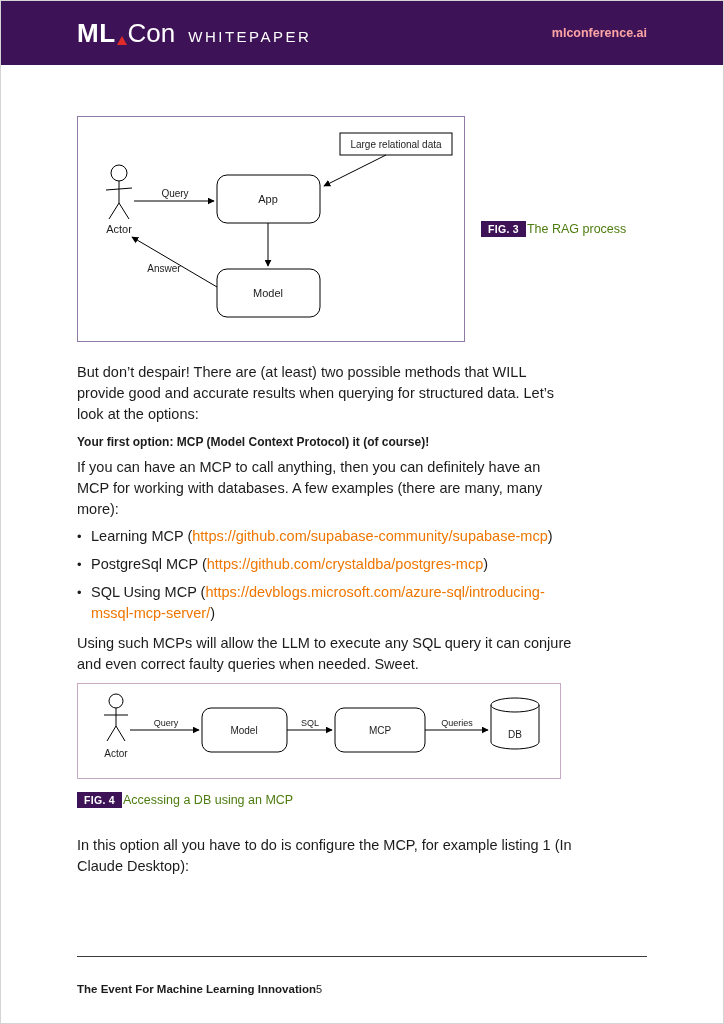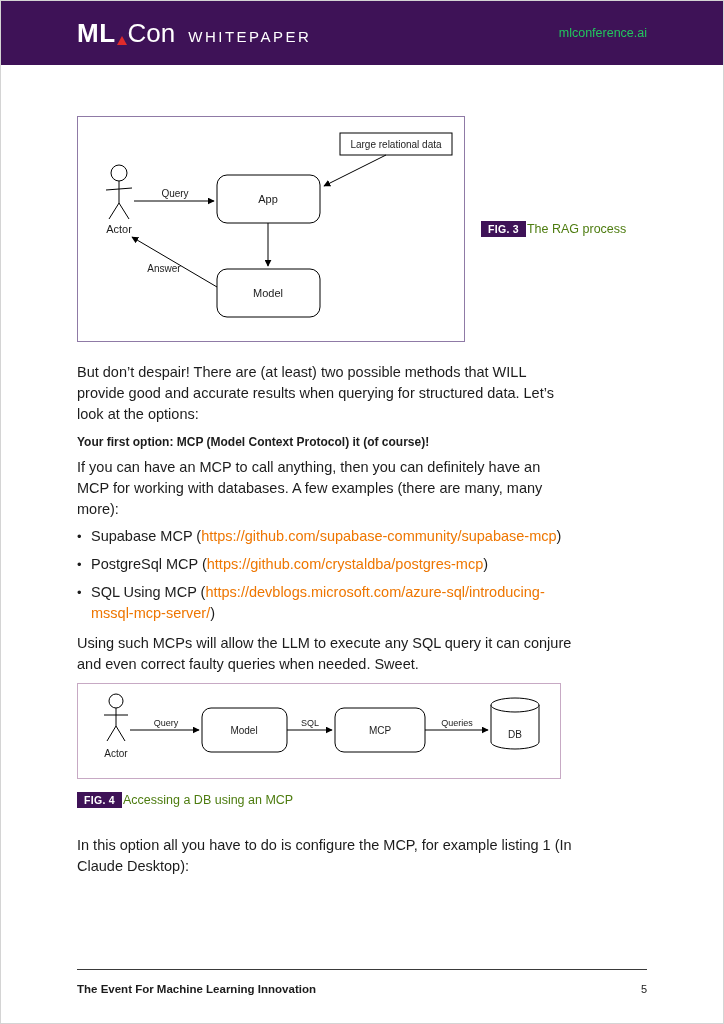--- a/index.html
+++ b/index.html
@@ -16,21 +16,21 @@
   .header {
     height:64px; background:#3e1257;
     display:flex; align-items:center; justify-content:space-between;
     padding:16px 76px;
   }
   .logo { display:flex; align-items:baseline; color:#fff; }
   .logo-ml { font-size:26px; font-weight:700; letter-spacing:0.5px; }
   .logo-red { width:0; height:0; border-left:5px solid transparent; border-right:5px solid transparent; border-bottom:9px solid #e02b2b; align-self:flex-end; margin:0 1px 4px 1px; }
   .logo-con { font-size:26px; font-weight:400; }
   .logo-tag { font-size:15px; font-weight:400; letter-spacing:2.5px; margin-left:13px; color:#fff; }
-  .site { color:#22c55e; font-size:12.5px; font-weight:400; }
+  .site { color:#fca5a5; font-size:12.5px; font-weight:700; }
   
   .fig3-row { display:flex; align-items:center; margin:51px 0 0 76px; }
   .fig3-frame { width:388px; height:226px; border:1px solid #8f7aa6; background:#fff; flex:0 0 auto; }
   .fig-caption { display:flex; align-items:center; gap:1px; margin-left:16px; }
   .fig-badge { background:#3e1257; color:#fff; font-size:10.5px; font-weight:700; padding:2px 7px; letter-spacing:0.3px; white-space:nowrap; }
   .fig-caption-text { color:#4d7c0f; font-size:12.5px; white-space:nowrap; }
   .fig4-frame { width:484px; height:96px; border:1px solid #c7a9c4; background:#fff; margin:8px 0 0 76px; }
   .fig4-caption { margin:13px 0 0 76px; }
   svg text { font-family:"Liberation Sans", sans-serif; fill:#1c1c1c; }
   
@@ -40,22 +40,22 @@
   .p2 { margin-top:4px; }
   ul.bullets { list-style:none; margin-top:6px; }
   ul.bullets li { display:flex; margin-bottom:7px; }
   ul.bullets .dot { width:14px; flex:0 0 auto; font-size:13px; line-height:21px; }
   a.link { color:#ee7601; text-decoration:none; }
   .p3 { margin-top:9px; }
   .p4 { margin-top:27px; }
   
   .footer {
     position:absolute; left:76px; right:76px; bottom:28px;
-    border-top:1px solid #3a3a3a; padding-top:13px;
-    display:flex; justify-content:space-between; align-items:baseline;
+    border-top:1px solid #3a3a3a; padding-top:26px;
+    display:flex; align-items:baseline;
   }
   .footer-left { font-size:11.5px; font-weight:700; }
   .footer-page { font-size:11px; }
 </style>
 </head>
 <body>
 
 <div class="header">
   <div class="logo">
     <span class="logo-ml">ML</span>
@@ -111,21 +111,21 @@
 </div>
 
 <div class="content">
   <p class="p1">But don’t despair! There are (at least) two possible methods that WILL provide good and accurate results when querying for structured data. Let’s look at the options:</p>
   <p class="h1">Your first option: MCP (Model Context Protocol) it (of course)!</p>
   <p class="p2">If you can have an MCP to call anything, then you can definitely have an MCP for working with databases. A few examples (there are many, many more):</p>
 
   <ul class="bullets">
     <li>
       <span class="dot">•</span>
-      <span><span>Supabase MCP (</span><a href="#" class="link">https://github.com/supabase-community/supabase-mcp</a><span>)</span></span>
+      <span><span>Learning MCP (</span><a href="#" class="link">https://github.com/supabase-community/supabase-mcp</a><span>)</span></span>
     </li>
     <li>
       <span class="dot">•</span>
       <span><span>PostgreSql MCP (</span><a href="#" class="link">https://github.com/crystaldba/postgres-mcp</a><span>)</span></span>
     </li>
     <li>
       <span class="dot">•</span>
       <span><span>SQL Using MCP (</span><a href="#" class="link">https://devblogs.microsoft.com/azure-sql/introducing-mssql-mcp-server/</a><span>)</span></span>
     </li>
   </ul>

